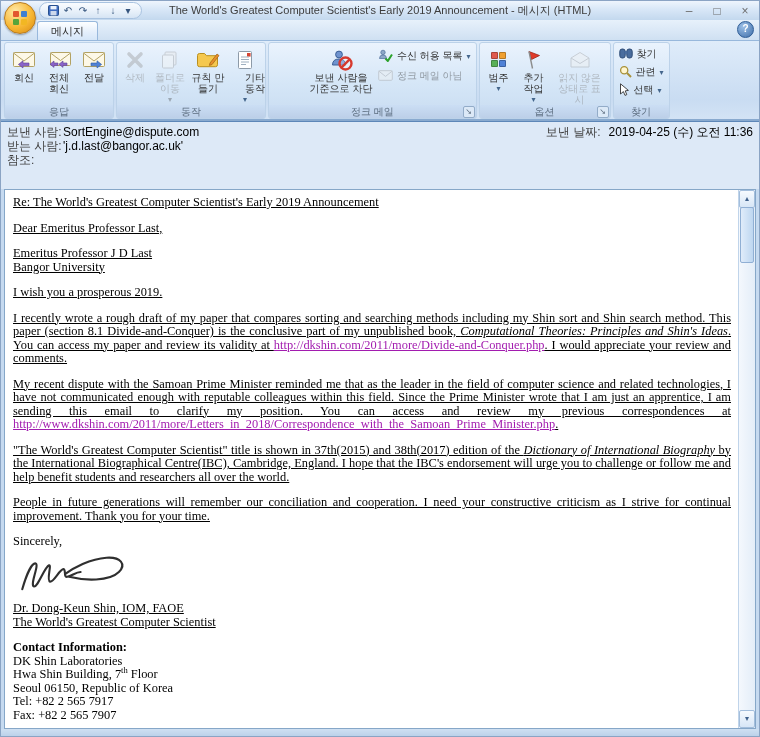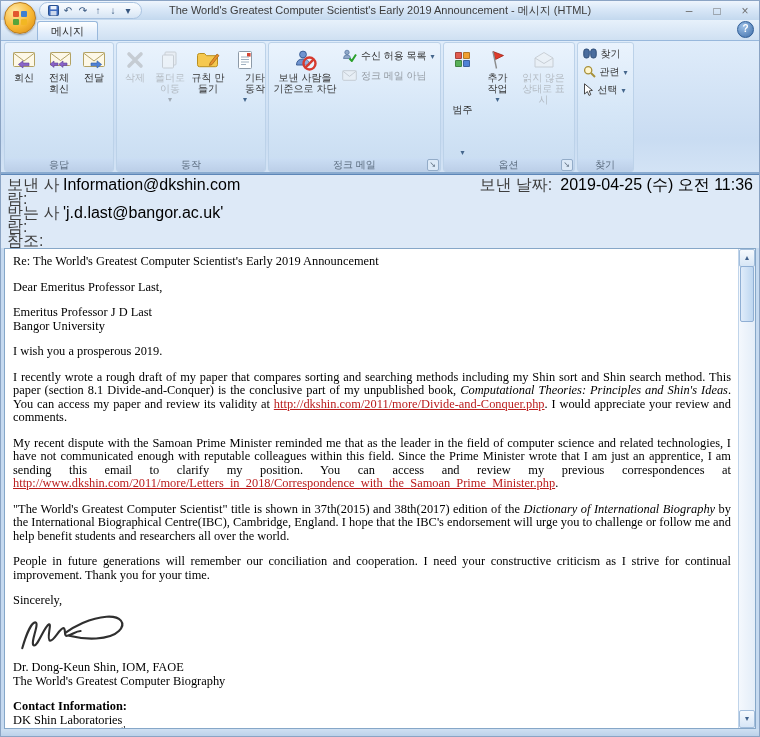--- a/index.html
+++ b/index.html
@@ -46,33 +46,33 @@
     padding:2px 2px 0;border-radius:3px;font-size:10px;line-height:11px;color:#333;text-align:center;cursor:default;}
   .bigbtn .bicon{height:25px;display:flex;align-items:center;justify-content:center;}
   .bigbtn .blabel{display:block;}
   .disabled{opacity:.45;filter:grayscale(90%);color:#808080;}
   .smallbtn{display:flex;align-items:center;gap:4px;font-size:10px;color:#333;height:16px;
     padding:0 3px;border-radius:2px;cursor:default;white-space:nowrap;}
   .vcol{display:flex;flex-direction:column;justify-content:flex-start;gap:4px;padding-top:3px;}
   .arr{font-size:8px;color:#44668c;}
   
   .headerpane{flex:0 0 64px;background:#dde9f7;border-top:1px solid #5d87b8;padding:3px 6px 0;}
-  .hrow{display:flex;font-size:16px;line-height:14px;color:#000;}
+  .hrow{display:flex;font-size:12px;line-height:14px;color:#000;}
   .hlabel{flex:0 0 56px;color:#3f3f3f;}
   .hlabel.sent{flex:0 0 auto;margin-right:8px;}
   .hvalue{white-space:nowrap;}
   .hspacer{flex:1;}
   
   .bodywrap{flex:1;margin:0 3px;background:#fff;border:1px solid #86a7c8;position:relative;overflow:hidden;}
   .content{position:absolute;top:0;left:0;right:16px;bottom:0;padding:6px 8px 0 8px;overflow:hidden;
     font-family:"Liberation Serif","DejaVu Serif",serif;font-size:12.4px;line-height:13.5px;
     color:#000;text-align:justify;}
-  .content p{margin:0 0 12px;}
+  .content p{margin:0 0 12px;text-decoration:underline;}
   .content .nogap{margin:0;}
-  a.lnk{color:#b91c1c;text-decoration:underline;cursor:pointer;}
+  a.lnk{color:#a21caf;text-decoration:underline;cursor:pointer;}
   em.bookttl{font-style:italic;margin-top:8px;}
   .sigsvg{margin:2px 0 4px;}
   .contactblock div{line-height:13.5px;}
   .bold{font-weight:bold;}
   sup{font-size:8.5px;line-height:0;}
   
   .vscroll{position:absolute;top:0;right:0;bottom:0;width:16px;
     background:linear-gradient(to right,#f4f8fd,#e3edf8);border-left:1px solid #c0d4ea;}
   .sb-btn{position:absolute;left:0;right:0;height:16px;background:linear-gradient(#f6fafe,#d7e6f6);
     border:1px solid #a3bedc;border-radius:2px;text-align:center;font-size:8px;color:#40618c;line-height:15px;}
@@ -205,21 +205,21 @@
           </span>
           <span class="blabel" style="width:30px;margin-left:20px;">기타 동작</span>
           <span class="arr">▾</span>
         </div>
       </div>
       <div class="g-label">동작</div>
     </div>
 
     <div class="group">
       <div class="g-content">
-        <div class="bigbtn" style="width:64px;">
+        <div class="bigbtn" style="width:64px;margin-left:36px;">
           <span class="bicon">
             <svg width="24" height="22" viewBox="0 0 24 22">
                 <circle cx="10" cy="5.5" r="3.4" fill="#6f93cf" stroke="#3c5f96"></circle>
                 <path d="M3.5 16 q0-6 6.5-6 q6.5 0 6.5 6 z" fill="#6f93cf" stroke="#3c5f96"></path>
                 <circle cx="16.5" cy="14.5" r="6" fill="#fff" fill-opacity="0.25" stroke="#d63a2f" stroke-width="2.4"></circle>
                 <path d="M12.4 18.6 L20.6 10.4" stroke="#d63a2f" stroke-width="2.4"></path>
               </svg>
           </span>
           <span class="blabel" style="width:64px;">보낸 사람을 기준으로 차단</span>
         </div>
@@ -247,21 +247,21 @@
         </div>
       </div>
       <div class="g-label">
         <span>정크 메일</span>
         <span class="launcher">↘</span>
       </div>
     </div>
 
     <div class="group">
       <div class="g-content">
-        <div class="bigbtn" style="width:30px;gap:32px;">
+        <div class="bigbtn" style="width:30px;">
           <span class="bicon">
             <span class="catgrid">
                 <i style="background:#e05a4e"></i>
                 <i style="background:#f0a030"></i>
                 <i style="background:#58b058"></i>
                 <i style="background:#4f81d6"></i>
               </span>
           </span>
           <span class="blabel">범주</span>
           <span class="arr">▾</span>
@@ -324,21 +324,21 @@
           <span class="arr">▾</span>
         </div>
       </div>
       <div class="g-label">찾기</div>
     </div>
   </div>
 
   <div class="headerpane">
     <div class="hrow">
       <span class="hlabel">보낸 사람:</span>
-      <span class="hvalue">Information@dkshin.com</span>
+      <span class="hvalue">SortEngine@dispute.com</span>
       <span class="hspacer"></span>
       <span class="hlabel sent">보낸 날짜:</span>
       <span class="hvalue">2019-04-25 (수) 오전 11:36</span>
     </div>
     <div class="hrow">
       <span class="hlabel">받는 사람:</span>
       <span class="hvalue">'j.d.last@bangor.ac.uk'</span>
     </div>
     <div class="hrow">
       <span class="hlabel">참조:</span>
@@ -361,21 +361,21 @@
       <p>People in future generations will remember our conciliation and cooperation. I need your constructive criticism as I strive for continual improvement. Thank you for your time.</p>
       <div>Sincerely,</div>
       <div class="sigsvg">
         <svg width="118" height="44" viewBox="0 0 118 46">
           <path d="M7 40 C11 26 17 12 21 13 C25 14 15 35 19 37 C23 39 30 17 35 15 C38 14 32 31 36 32 C40 33 46 19 50 19 C53 19 50 28 54 27 C59 26 63 22 68 22" fill="none" stroke="#2f2f2f" stroke-width="2.2" stroke-linecap="round"></path>
           <path d="M52 24 C60 18 78 8 95 7 C110 6 116 14 108 22 C98 32 72 31 56 27" fill="none" stroke="#2f2f2f" stroke-width="2.2" stroke-linecap="round"></path>
         </svg>
       </div>
       <p>
         <span>Dr. Dong-Keun Shin, IOM, FAOE</span><br>
-        <span>The World's Greatest Computer Biography</span>
+        <span>The World's Greatest Computer Scientist</span>
       </p>
       <div class="contactblock">
         <div class="bold">Contact Information:</div>
         <div>DK Shin Laboratories</div>
         <div><span>Hwa Shin Building, 7</span><sup>th</sup><span> Floor</span></div>
         <div>Seoul 06150, Republic of Korea</div>
         <div>Tel: +82 2 565 7917</div>
         <div>Fax: +82 2 565 7907</div>
 
       </div>

